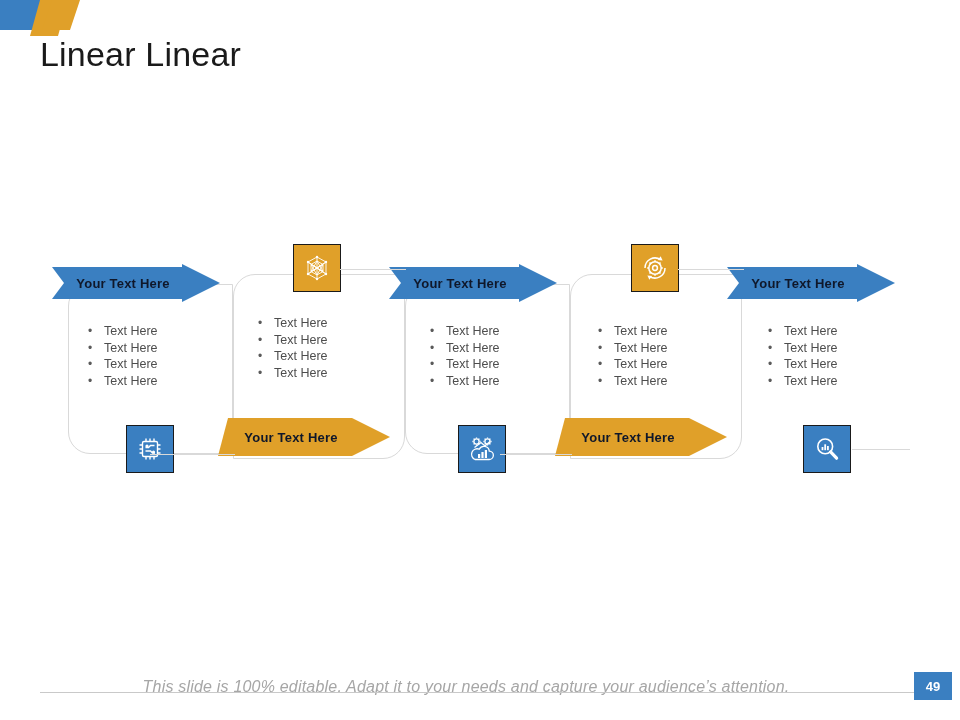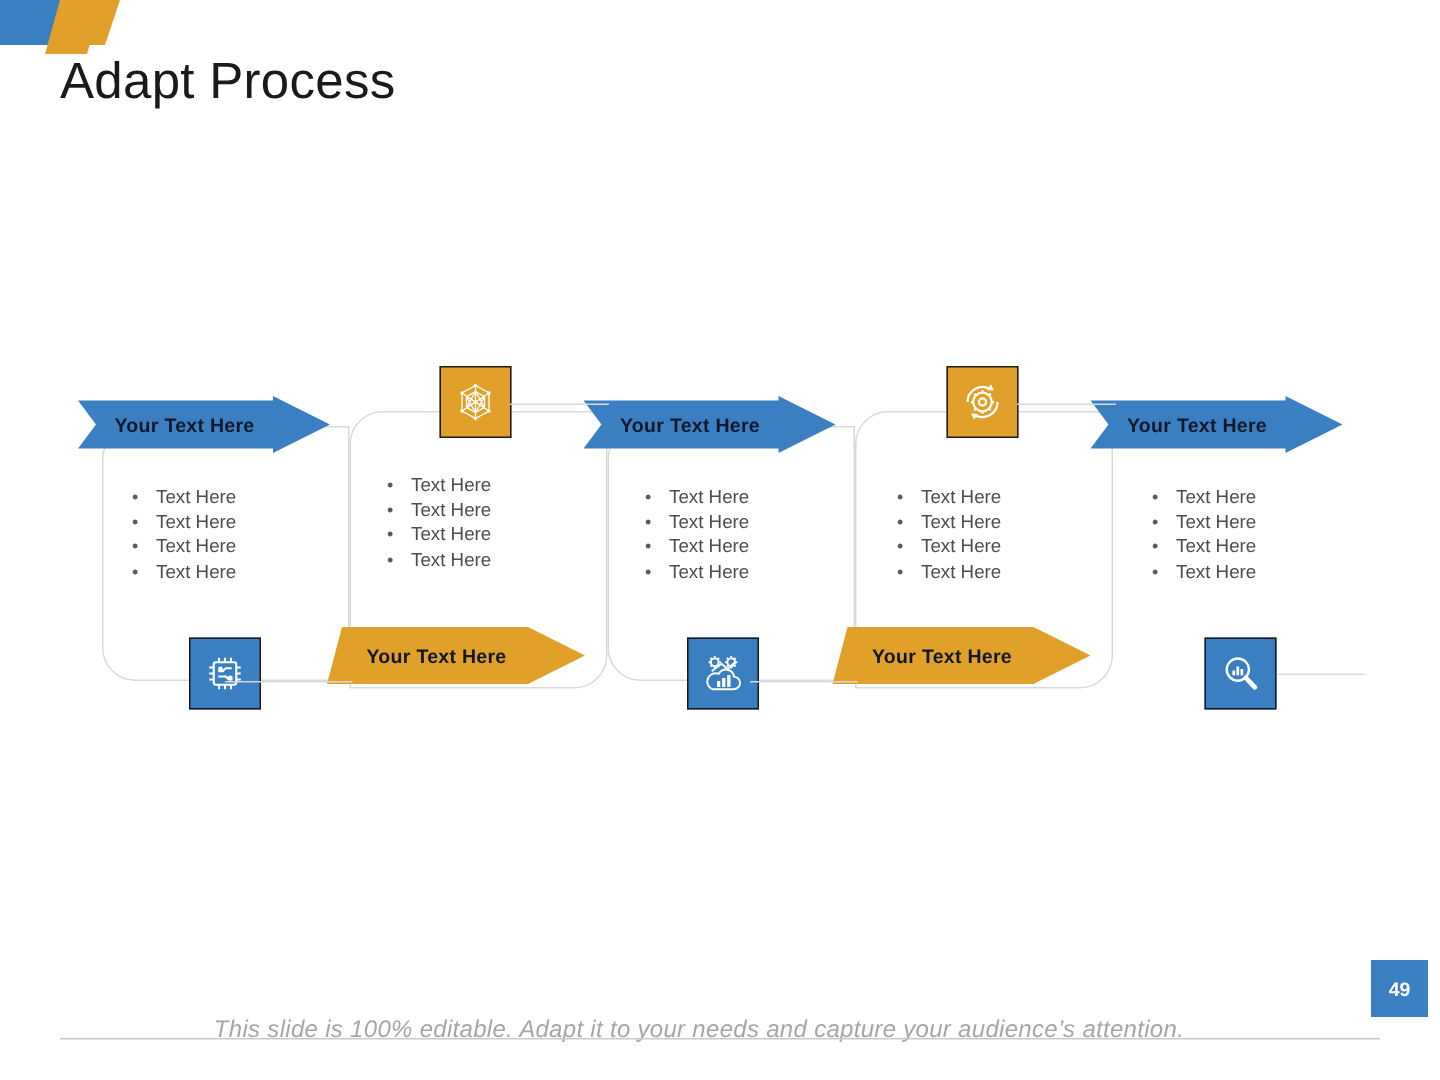--- a/index.html
+++ b/index.html
@@ -88,40 +88,40 @@
   .footer-rule{
     position:absolute;left:40px;top:692px;width:880px;height:1px;background:#c9c9c9;
   }
   .footer-note{
     position:absolute;left:0;top:678px;width:932px;
     text-align:center;
     font-size:16px;font-style:italic;color:#a6a6a6;
     letter-spacing:.2px;
   }
   .page-badge{
-    position:absolute;right:8px;top:640px;
-    width:38px;height:38px;background:#3a7fc1;
+    position:absolute;right:8px;top:672px;
+    width:38px;height:28px;background:#3a7fc1;
     color:#ffffff;font-size:13px;font-weight:bold;
     display:flex;align-items:center;justify-content:center;
   }
 </style>
 </head>
 <body>
 
 <div class="slide">
 
   <div class="ribbon">
     <svg width="95" height="36" viewBox="0 0 95 36">
       <polygon points="0,0 52,0 42,30 0,30" fill="#3a7fc1"></polygon>
       <polygon points="40,0 68,0 58,36 30,36" fill="#e0a029"></polygon>
       <polygon points="52,0 80,0 70,30 42,30" fill="#e0a029"></polygon>
     </svg>
   </div>
 
-  <div class="title">Adapt Process</div>
+  <div class="title">Linear Linear</div>
 
   <div class="diagram">
 
     <div class="card r-left" style="left:68px;top:54px;width:165px;height:170px;">
     </div>
     <ul class="bullets" style="left:88px;top:93px;">
       <li>Text Here</li>
       <li>Text Here</li>
       <li>Text Here</li>
       <li>Text Here</li>

